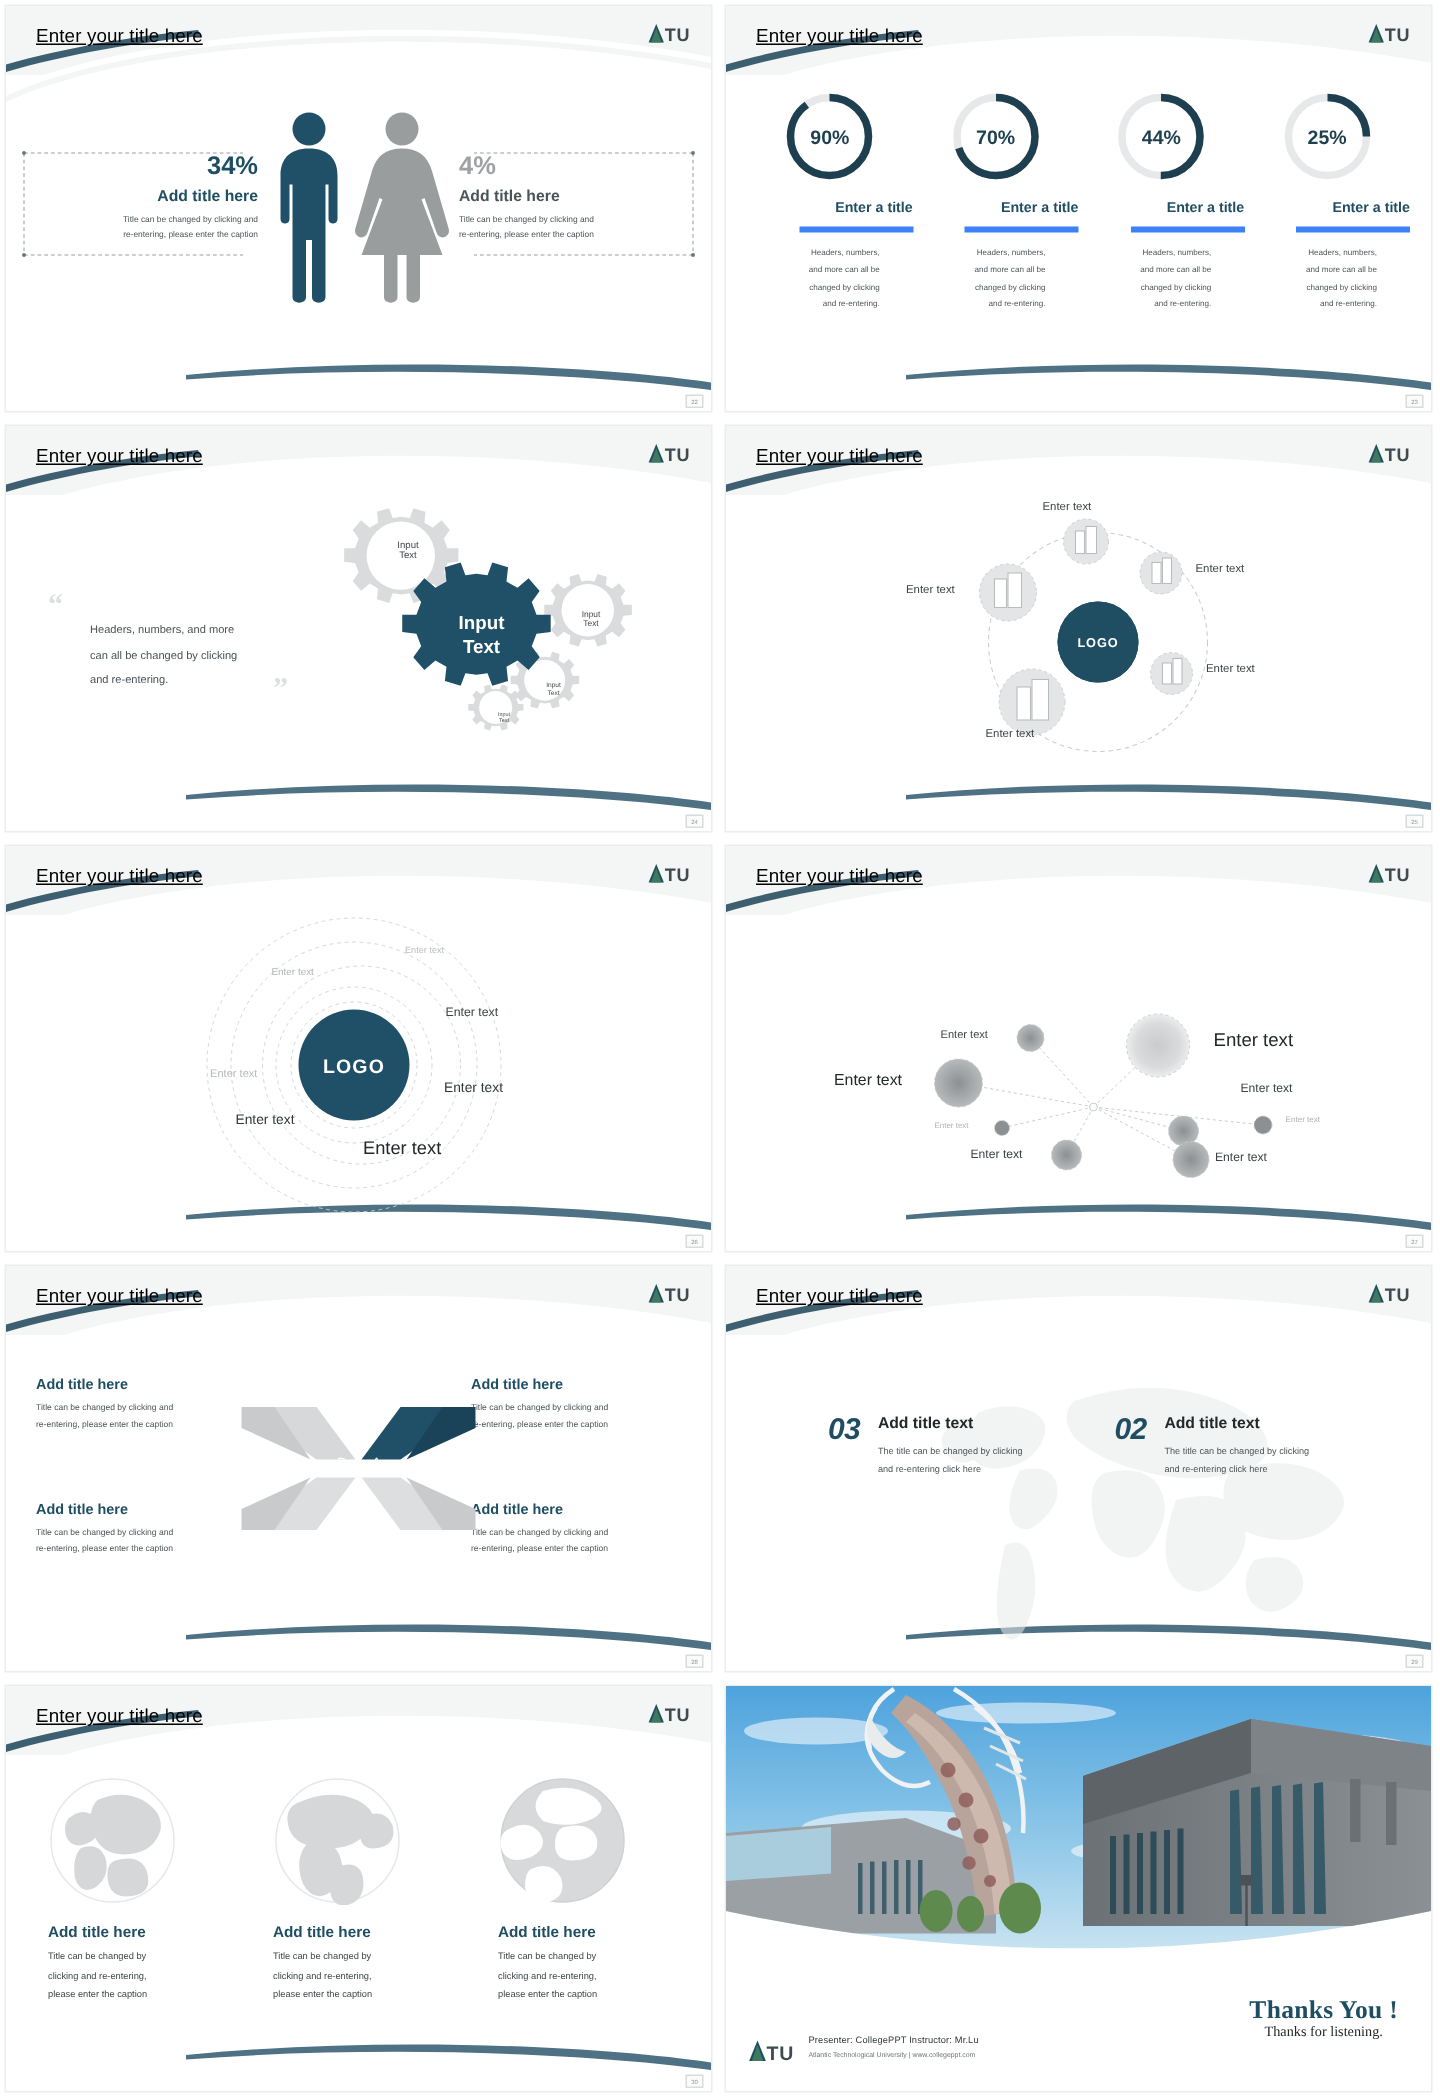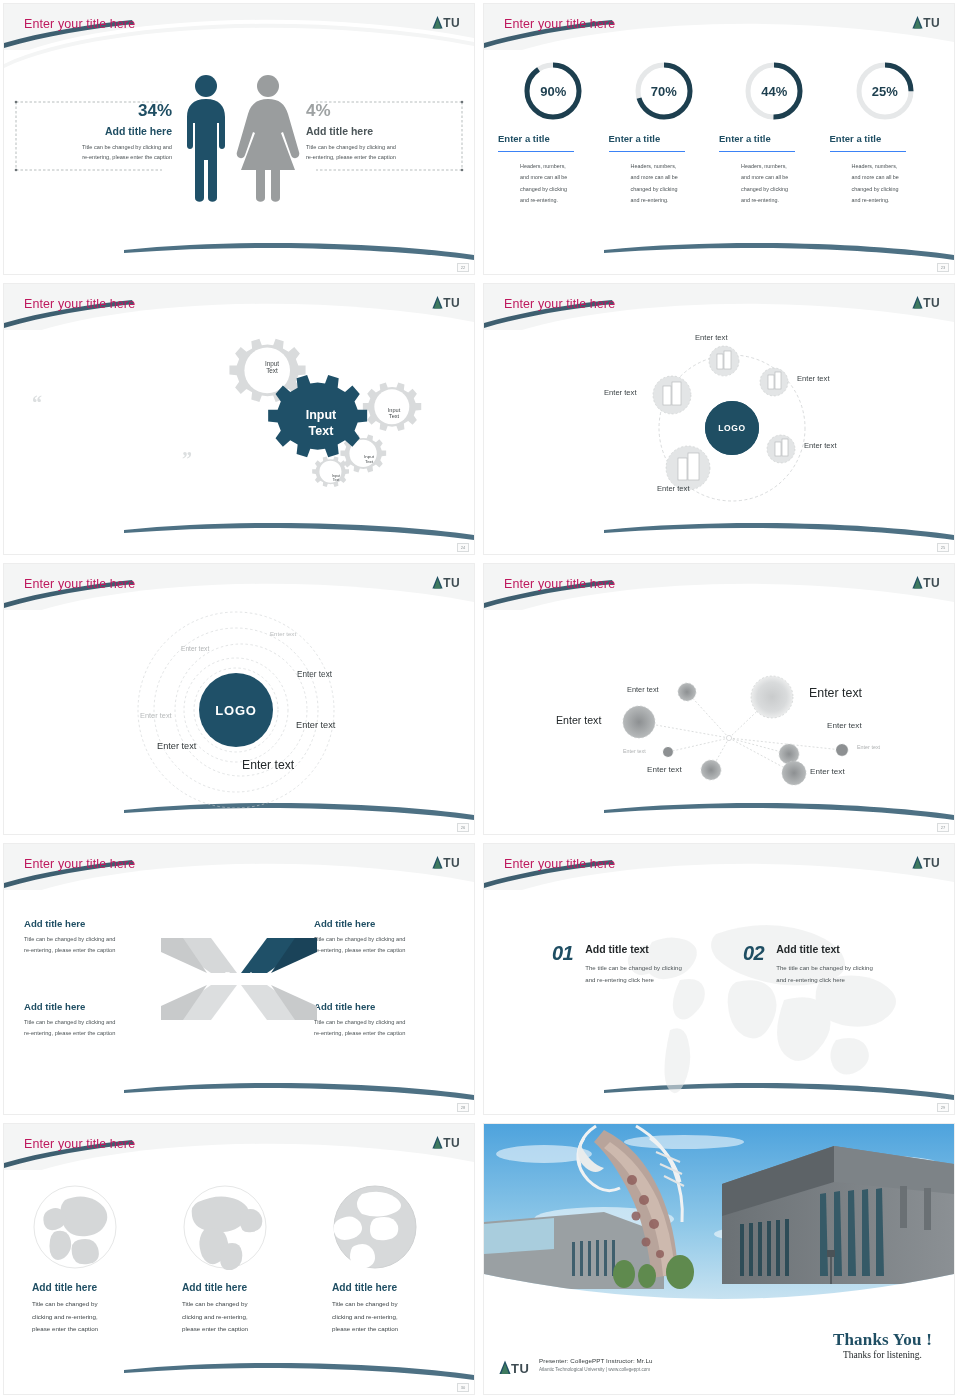--- a/index.html
+++ b/index.html
@@ -24,22 +24,22 @@
     background:#ffffff;
     overflow:hidden;
     box-shadow:0 0 0 1px #ededed;
   }
   .slide .hdr-bg{
     position:absolute; left:0; top:0; width:100%; height:46px;
     background:#f4f5f5;
   }
   .slide-title{
     position:absolute; left:20px; top:13px;
-    font-size:12.5px; color:#be185d; letter-spacing:.1px;
-    z-index:6; white-space:nowrap;
+    font-size:12.5px; color:#000000; letter-spacing:.1px;
+    z-index:6; white-space:nowrap;text-decoration:underline;
   }
   .atu{
     position:absolute; right:14px; top:12px; z-index:7;
     display:flex; align-items:flex-end;
   }
   .atu .tu{ font-size:12px; font-weight:700; color:#3e4c52; letter-spacing:.4px; line-height:1; }
   .atu svg{ display:block; }
 
   .page-num{
     position:absolute; right:5px; bottom:2px; z-index:8;
@@ -58,28 +58,28 @@
   .s1-right{ right:18px; text-align:left; }
   .s1-pct{ font-size:17px; font-weight:700; line-height:1.1; }
   .s1-pct.d{ color:#1f4e63; } .s1-pct.g{ color:#9ea2a3; }
   .s1-t{ font-size:10.5px; font-weight:700; margin-top:4px; }
   .s1-t.d{ color:#1f4e63; } .s1-t.g{ color:#4b5558; }
   .s1-p{ font-size:5.6px; color:#4d5457; line-height:1.85; margin-top:5px; }
   .s1-fig{ position:absolute; top:20px; left:50%; transform:translateX(-50%); }
 
   
   .s2-row{ position:absolute; left:14px; right:14px; top:10px; display:flex; }
-  .s2-item{ flex:1; text-align:left; }
+  .s2-item{ flex:1; text-align:right; }
   .donut{ position:relative; width:62px; height:62px; margin:0 auto; }
   .donut .num{
     position:absolute; inset:0; display:flex; align-items:center; justify-content:center;
     font-size:13px; font-weight:700; color:#1d3f4f;
   }
   .s2-title{ font-size:9.5px; font-weight:700; color:#1f4e63; margin-top:11px;
-             padding-bottom:7px; border-bottom:1px solid #3b82f6;
+             padding-bottom:7px; border-bottom:4px solid #3b82f6;
              display:inline-block; min-width:76px;}
   .s2-desc{ font-size:5.4px; color:#4d5457; line-height:2.1; margin-top:9px; padding:0 22px; }
 
   
   .s3-quote{ position:absolute; left:28px; top:66px; width:180px; }
   .s3-q{ font-size:20px; color:#dcdfe0; font-weight:700; font-family:"Liberation Serif",serif; line-height:.7;}
   .s3-q.close{ position:absolute; left:150px; top:56px; }
   .s3-text{ font-size:7.4px; color:#4a5154; line-height:2.25; margin-left:28px; margin-top:2px; width:130px;}
   .gearzone{ position:absolute; left:215px; top:4px; width:250px; height:190px; }
   .gear-lbl{ position:absolute; text-align:center; color:#3a4042; line-height:1.15; }
@@ -303,20 +303,25 @@
       <path d="M5.5 0 L10.6 12.4 L0.4 12.4 Z" fill="#1f4e63"></path>
             <path d="M5.5 2.6 L9 12.4 L2 12.4 Z" fill="#3f7a5f"></path>
     </svg>
     <span class="tu">TU</span>
   </div>
   <div class="slide-title">Enter your title here</div>
 
   <div class="stage">
     <div class="s3-quote">
       <div class="s3-q">“</div>
+      <div class="s3-text">
+        <span>Headers, numbers, and more</span><br>
+        <span>can all be changed by clicking</span><br>
+        <span>and re-entering.</span>
+      </div>
       <div class="s3-q close">”</div>
     </div>
 
     <div class="gearzone">
       <svg width="250" height="190" viewBox="0 0 250 190">
         <defs>
           <g id="gearshape">
             <path d="M50,8 L57,9 L60,1 L70,4 L69,13 L76,17 L83,11 L90,19 L85,26 L88,34 L97,34 L97,45 L88,46 L85,54 L90,61 L83,69 L76,63 L69,67 L70,76 L60,79 L57,71 L50,72 L43,71 L40,79 L30,76 L31,67 L24,63 L17,69 L10,61 L15,54 L12,46 L3,45 L3,34 L12,34 L15,26 L10,19 L17,11 L24,17 L31,13 L30,4 L40,1 L43,9 Z"></path>
           </g>
         </defs>
@@ -619,21 +624,21 @@
         <path d="M186 140 q14 -6 18 10 q6 22 -4 44 q-8 16 -16 4 q-8 -14 2 -58 Z"></path>
         <path d="M232 44 q40 -14 78 -6 q36 8 48 26 q10 18 -12 26 q-30 10 -64 2 q-34 -8 -50 -24 q-10 -14 0 -24 Z"></path>
         <path d="M252 92 q26 -6 36 8 q10 16 -2 36 q-10 18 -26 10 q-14 -8 -16 -30 q-2 -18 8 -24 Z"></path>
         <path d="M300 110 q32 -8 42 8 q12 20 -8 42 q-18 20 -34 4 q-14 -16 0 -54 Z"></path>
         <path d="M338 90 q36 -10 58 2 q24 14 12 30 q-14 18 -44 14 q-28 -4 -32 -24 q-2 -16 6 -22 Z"></path>
         <path d="M352 150 q22 -6 30 6 q8 14 -6 24 q-16 10 -26 -2 q-8 -14 2 -28 Z"></path>
       </g>
     </svg>
 
     <div class="s8-item" style="left:68px;top:53px;">
-      <div class="s8-num">01</div>
+      <div class="s8-num">03</div>
       <div class="s8-body">
         <div class="s8-h">Add title text</div>
         <div class="s8-p"><span>The title can be changed by clicking</span><br><span>and re-entering click here</span></div>
       </div>
     </div>
     <div class="s8-item" style="left:259px;top:53px;">
       <div class="s8-num">02</div>
       <div class="s8-body">
         <div class="s8-h">Add title text</div>
         <div class="s8-p"><span>The title can be changed by clicking</span><br><span>and re-entering click here</span></div>

